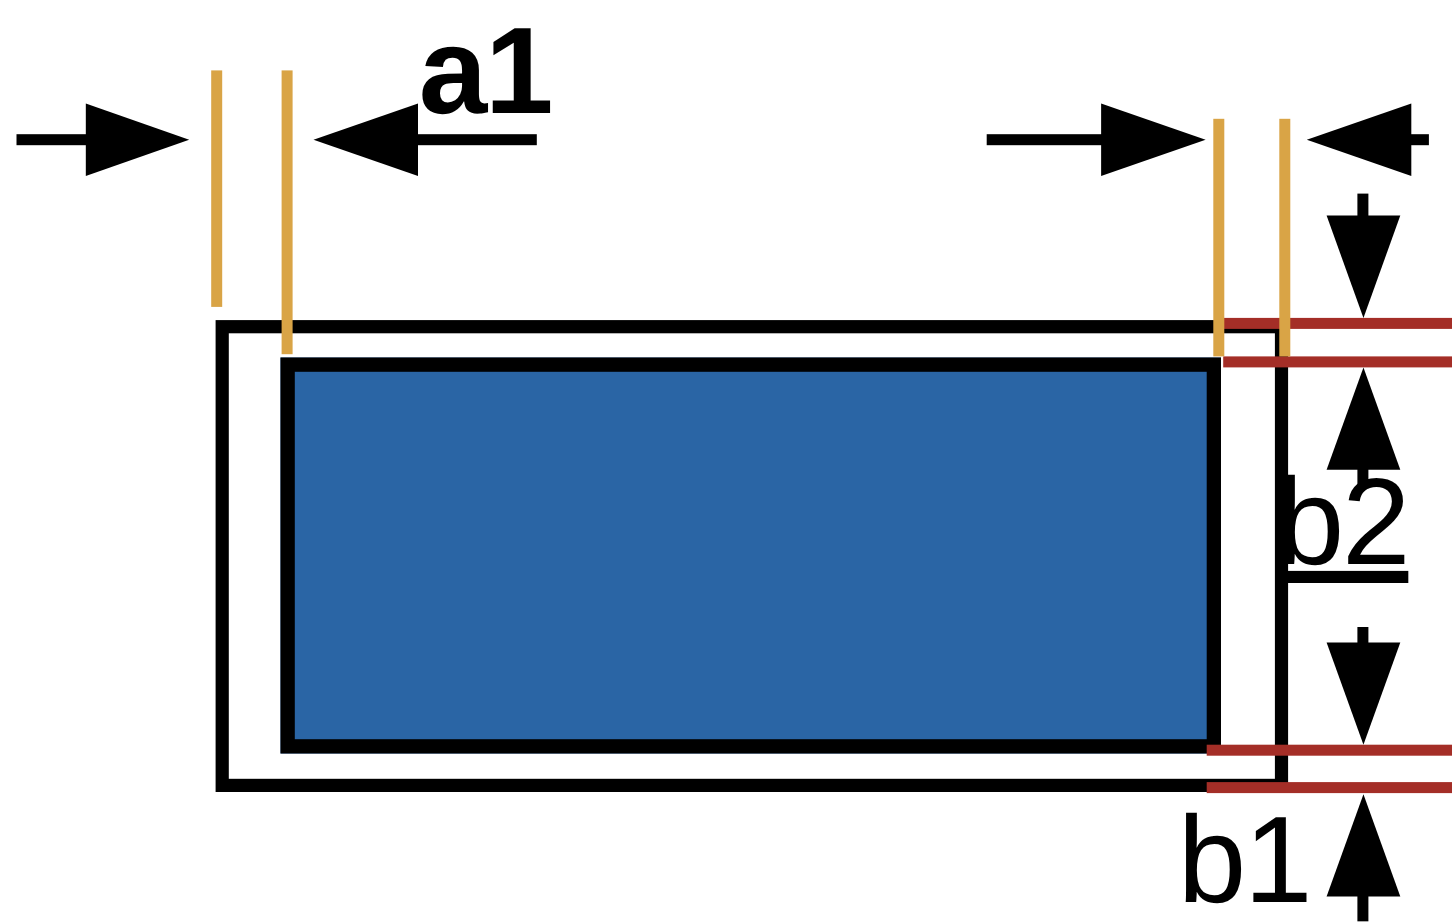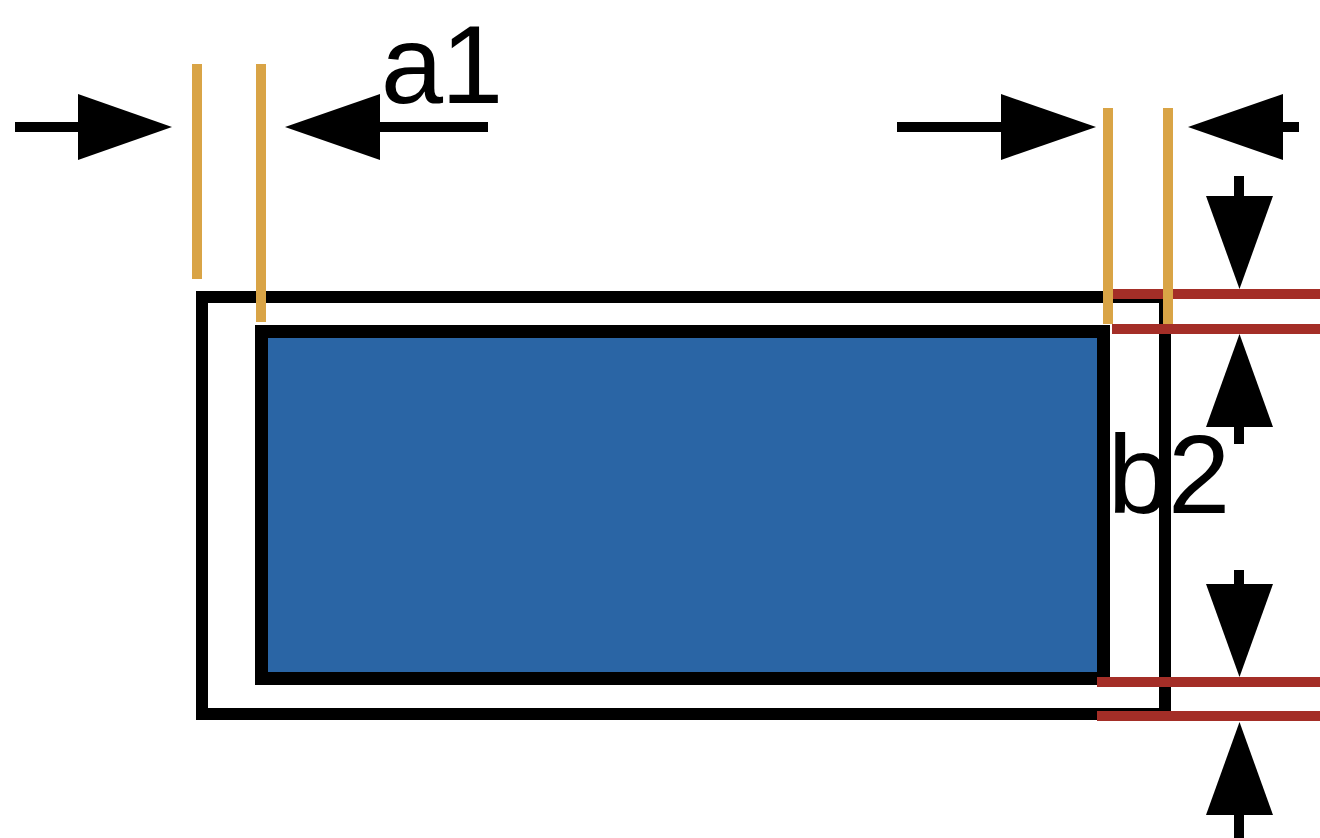--- a/index.html
+++ b/index.html
@@ -64,23 +64,23 @@
   .arrows rect, .arrows polygon { fill: var(--stroke); }
   .dim-label {
     position: absolute;
     color: var(--stroke);
     font-size: 112px;
     line-height: 1;
     white-space: nowrap;
     transform: translateX(-50%);
     letter-spacing: -2px;
   }
-  .dim-label.a1 { left: 441px;  top: 9px;   }
+  .dim-label.a1 { left: 441px;  top: 9px; font-weight: bold;   }
   .dim-label.a2 { left: 928px;  top: 12px;  }
-  .dim-label.b2 { left: 1168px; top: 419px; }
+  .dim-label.b2 { left: 1220px; top: 419px; text-decoration: underline; }
   .dim-label.b1 { left: 1131px; top: 726px; }
 </style>
 </head>
 <body>
 
 <div class="canvas">
 
   <div class="outer-rect"></div>
   <div class="panel-rect"></div>
 
@@ -132,14 +132,15 @@
     </g>
 
     <g>
       <polygon points="1239.5,722 1206,815 1273,815"></polygon>
       <rect x="1234" y="814" width="10" height="24"></rect>
     </g>
   </svg>
 
   <div class="dim-label a1">a1</div>
   <div class="dim-label b2">b2</div>
+  <div class="dim-label b1">b1</div>
 
 </div>
 
 </body></html>

